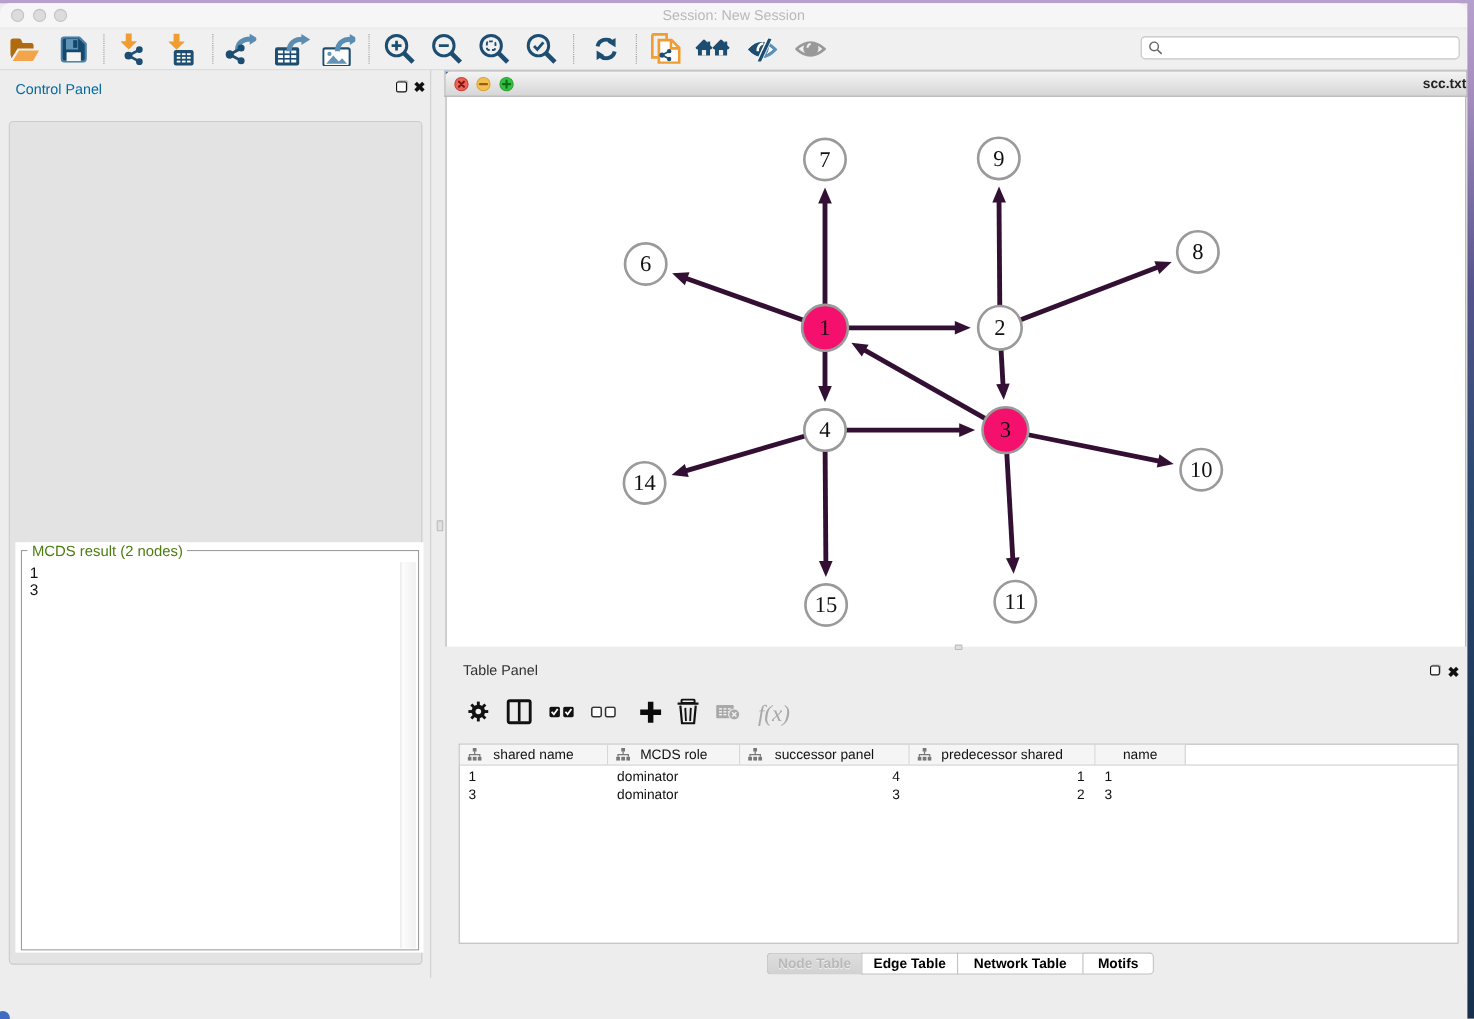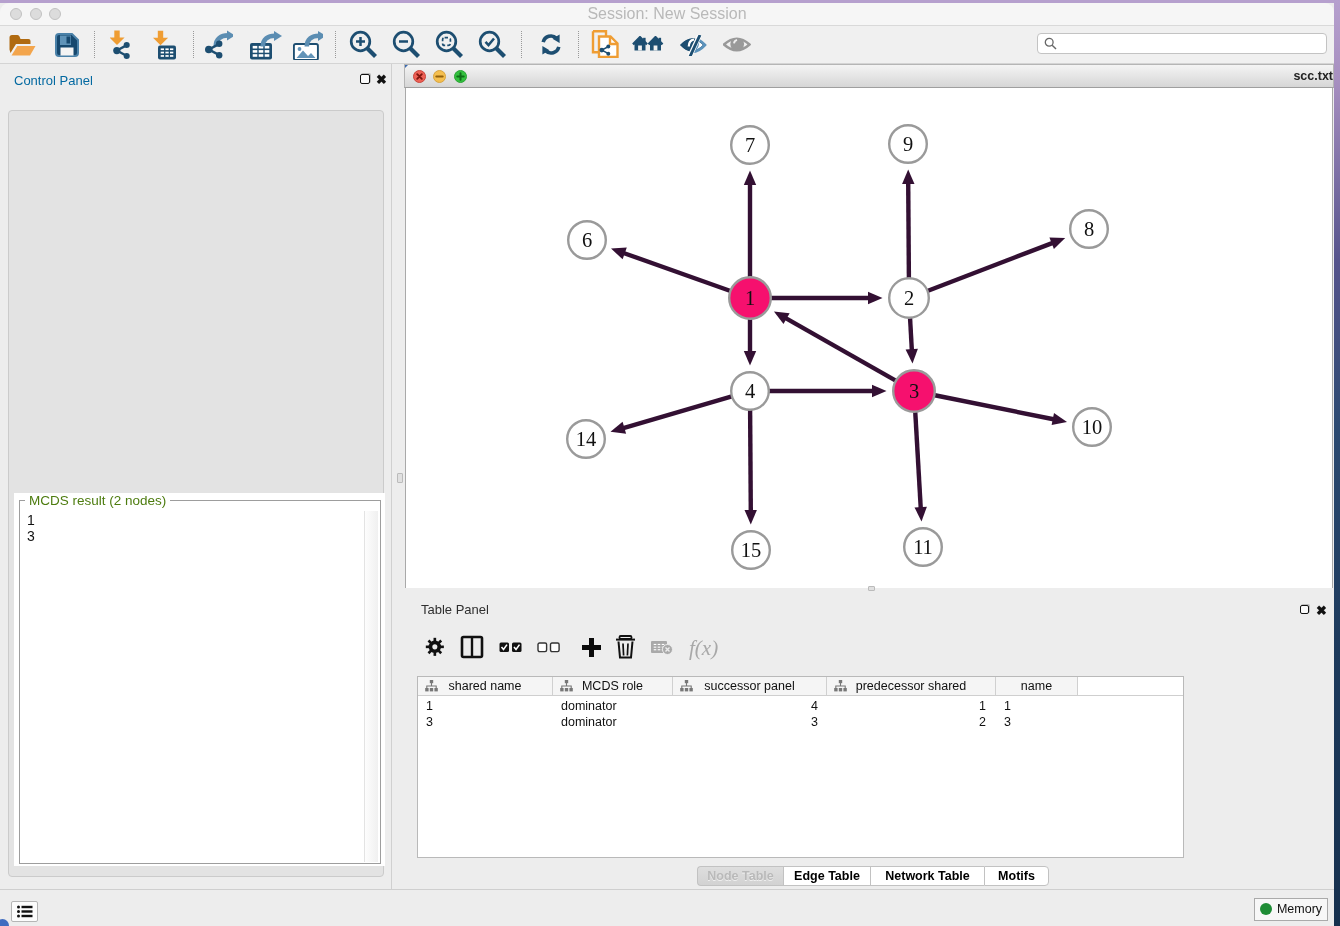--- a/index.html
+++ b/index.html
@@ -1,21 +1,21 @@
 <!DOCTYPE html>
 <html><head><meta charset="utf-8"><style>
 *{margin:0;padding:0;box-sizing:border-box}
 html,body{width:1340px;height:926px;overflow:hidden;font-family:"Liberation Sans",sans-serif;background:#ededed}
 .abs{position:absolute}
 #wall-top{left:0;top:0;width:1340px;height:3px;background:#b6a0ce}
 #wall-right{right:0;top:0;width:6px;height:926px;background:linear-gradient(180deg,#b6a0ce 0,#a78fc0 80px,#56548c 260px,#2c4a71 430px,#1d3a5c 650px,#16304e 926px)}
 #win{left:0;top:3px;width:1334px;height:923px;background:#ededed;border-radius:9px 9px 0 0}
 #titlebar{left:0;top:0;width:1334px;height:23px;background:#f6f6f6;border-radius:9px 9px 0 0;border-bottom:1px solid #d9d9d9}
 .tl{position:absolute;top:4.5px;width:12px;height:12px;border-radius:50%;background:#dcdcdc;border:1px solid #c2c2c2}
-#title{left:0;top:0;width:100%;text-align:center;line-height:22px;font-size:16px;color:#b9b9b9}
+#title{left:0;top:0;width:100%;text-align:center;line-height:22px;font-size:13px;color:#b9b9b9}
 #toolbar{left:0;top:23px;width:1334px;height:38px;background:#f0f0f0;border-bottom:1px solid #d4d4d4}
 .tbi{position:absolute;top:4px}
 .vsep{position:absolute;top:5px;width:0;height:27px;border-left:1px dotted #999}
 #search{position:absolute;left:1037px;top:7px;width:290px;height:21px;background:#fff;border:1px solid #c3c3c3;border-radius:4px}
 #cpanel{left:0;top:61px;width:392px;height:825px;background:#ededed;border-right:1px solid #d0d0d0}
 #cp-title{left:14px;top:9px;font-size:13px;color:#0369a1}
 .sqicon{position:absolute;width:10px;height:10px;border:1.6px solid #111;border-radius:2px;background:#fafafa;box-shadow:1px -1px 0 #bbb}
 .xicon{position:absolute;font-size:13px;color:#111;font-weight:bold}
 #tabpane{left:8px;top:46px;width:376px;height:767px;background:#e3e3e3;border:1px solid #cbcbcb;border-radius:4px}
 .tabrow{position:absolute;top:32px;height:22px;display:flex}
@@ -36,21 +36,21 @@
 #vgrip{left:397px;top:470px;width:6px;height:10px;background:#e0e0e0;border:1px solid #bbb;border-radius:1px}
 #netwin{left:404px;top:61px;width:930px;height:524px}
 #nw-titlebar{left:0;top:0;width:100%;height:24px;background:linear-gradient(#f4f4f4,#d6d6d6);border:1px solid #b5b5b5;border-bottom:1px solid #9f9f9f}
 #nw-title{left:0;top:0;width:100%;text-align:right;line-height:23px;font-size:12.5px;font-weight:bold;color:#222}
 .mac{position:absolute;top:5px;width:13px;height:13px;border-radius:50%}
 #nw-canvas{left:1px;top:24px;width:928px;height:500px;background:#fff;border-left:1px solid #a9a9a9;border-right:1px solid #a9a9a9}
 #hdivider{left:404px;top:585px;width:930px;height:9px;background:#ededed}
 #hgrip{left:868px;top:583px;width:7px;height:5px;background:#e0e0e0;border:1px solid #bbb;border-radius:1px}
 #tpanel{left:404px;top:594px;width:930px;height:292px;background:#ededed}
 #tp-title{left:17px;top:5px;font-size:13px;color:#2f2f2f}
-#ttable{left:13px;top:79px;width:767px;height:182px;background:#fff;border:1px solid #b9b9b9}
+#ttable{left:13px;top:79px;width:909px;height:182px;background:#fff;border:1px solid #b9b9b9}
 .th{position:absolute;top:0;height:18px;background:#f5f5f5;border-right:1px solid #d0d0d0;font-size:12.5px;color:#111;text-align:center;line-height:18px}
 .td{position:absolute;font-size:12.5px;color:#111;height:16px;line-height:16px}
 .btab{position:absolute;top:269px;height:20px;line-height:19px;font-size:12.5px;font-weight:bold;text-align:center;background:#fff;border:1px solid #c2c2c2;border-right:none;color:#000}
 #statusbar{left:0;top:886px;width:1334px;height:37px;background:#ededed;border-top:1px solid #cfcfcf}
 #listbtn{left:11px;top:11px;width:27px;height:21px;background:#fcfcfc;border:1px solid #b5b5b5;border-radius:2px}
 #membtn{left:1254px;top:8px;width:74px;height:23px;background:#f7f7f7;border:1px solid #aaa;font-size:12.5px;color:#111;text-align:center;line-height:21px}
 </style></head>
 <body>
 <div class="abs" id="wall-top"></div>
 <div class="abs" id="win">
@@ -434,28 +434,15 @@
         <div class="td" style="left:143px;top:37px">dominator</div>
         <div class="td" style="left:255px;top:37px;width:145px;text-align:right">3</div>
         <div class="td" style="left:409px;top:37px;width:159px;text-align:right">2</div>
         <div class="td" style="left:586px;top:37px">3</div>
       </div>
   <div class="btab" style="left:293px;width:86px;background:linear-gradient(#dedede,#d2d2d2);color:#b9b9b9;text-shadow:0 1px 0 #f0f0f0;border-radius:4px 0 0 4px">Node Table</div>
   <div class="btab" style="left:379px;width:87px">Edge Table</div>
   <div class="btab" style="left:466px;width:114px">Network Table</div>
   <div class="btab" style="left:580px;width:65px;border-right:1px solid #c2c2c2;border-radius:0 4px 4px 0">Motifs</div>
  </div>
- <div class="abs" id="statusbar">
-   <div class="abs" id="listbtn">
-        <svg width="16" height="13" viewBox="0 0 16 13" style="position:absolute;left:5px;top:3px">
-          <circle cx="1.5" cy="2" r="1.5" fill="#111"></circle>
-          <circle cx="1.5" cy="6.5" r="1.5" fill="#111"></circle>
-          <circle cx="1.5" cy="11" r="1.5" fill="#111"></circle>
-          <rect x="4.5" y="0.8" width="11" height="2.4" fill="#111"></rect>
-          <rect x="4.5" y="5.3" width="11" height="2.4" fill="#111"></rect>
-          <rect x="4.5" y="9.8" width="11" height="2.4" fill="#111"></rect>
-        </svg>
-      </div>
-   <div class="abs" id="membtn"><span style="display:inline-block;width:12px;height:12px;border-radius:50%;background:#1e8c35;vertical-align:-2px;margin-right:5px"></span>Memory</div>
- </div>
 </div>
 <div class="abs" id="wall-right"></div>
 <div class="abs" style="left:-4px;top:919px;width:13px;height:13px;border-radius:50%;background:#3f6cc0"></div>
 
 </body></html>

